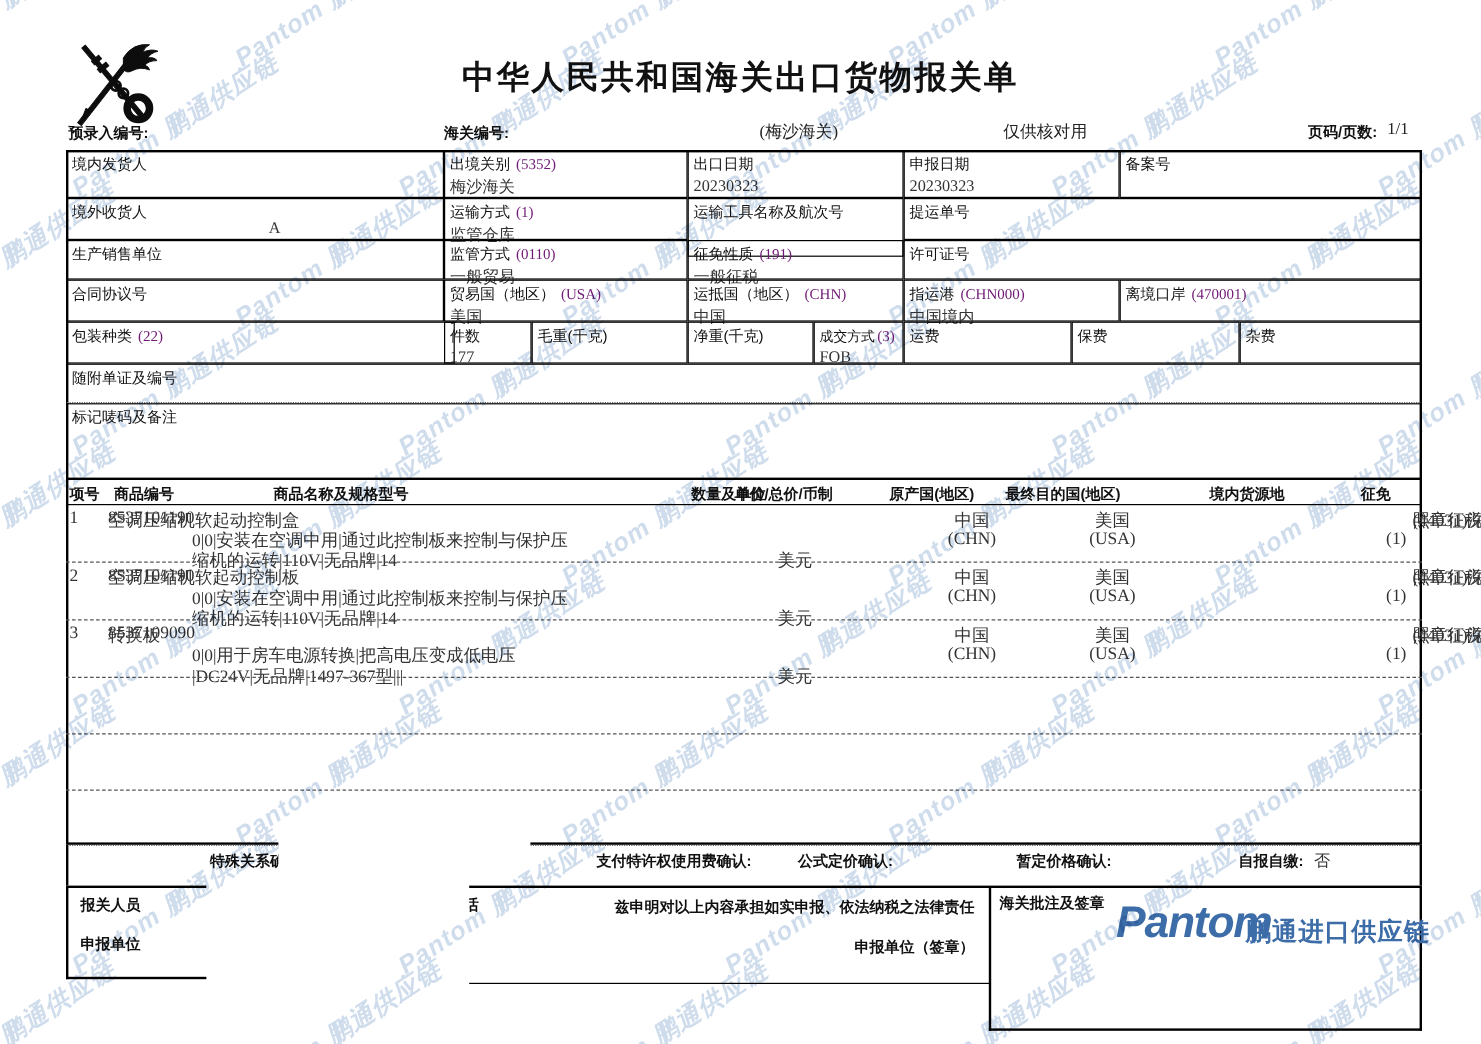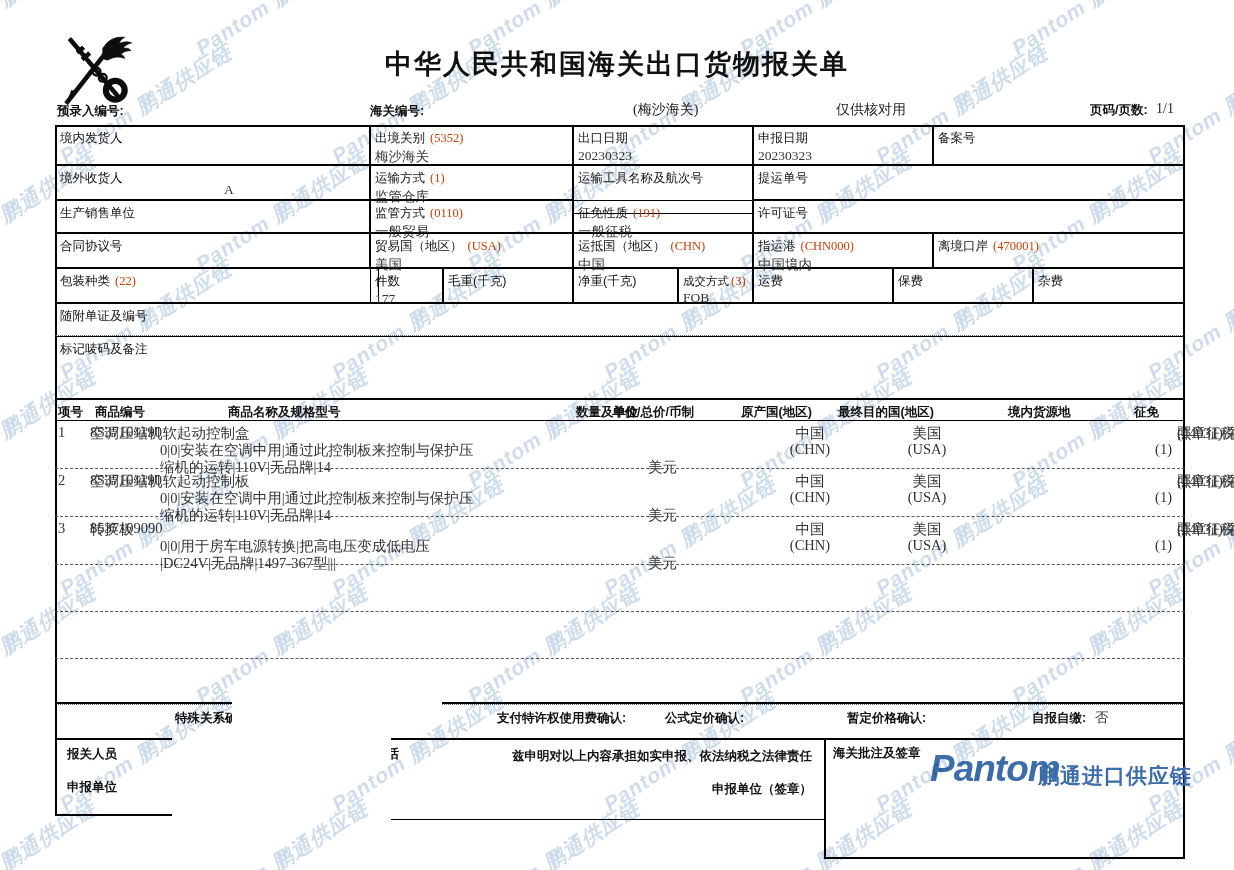--- a/index.html
+++ b/index.html
@@ -12,21 +12,21 @@
   .wm{position:absolute;transform:rotate(-33deg);font:italic bold 21px "Liberation Sans",sans-serif;
       color:#c3d4e8;white-space:nowrap;letter-spacing:1px;}
   
   .title{position:absolute;left:0;top:46px;width:1234px;text-align:center;
          font-size:27px;font-weight:bold;letter-spacing:2px;}
   .hlbl{position:absolute;font-size:12.5px;font-weight:bold;white-space:nowrap;}
   .hval{position:absolute;font-family:"Liberation Serif",serif;font-size:14px;color:#222;white-space:nowrap;}
   
   .cell{position:absolute;border:1px solid #000;box-sizing:border-box;padding:2px 4px;background:transparent;}
   .lbl{font-size:12.5px;font-weight:normal;white-space:nowrap;}
-  .code{font-family:"Liberation Serif",serif;font-size:12.5px;color:#c2410c;margin-left:5px;white-space:nowrap;}
+  .code{font-family:"Liberation Serif",serif;font-size:12.5px;color:#701a75;margin-left:5px;white-space:nowrap;}
   .val{font-family:"Liberation Serif",serif;font-size:13.5px;color:#333;margin-top:1px;white-space:nowrap;}
   .frame{position:absolute;border:2px solid #000;box-sizing:border-box;background:transparent;}
   .line{position:absolute;background:#000;}
   .dash{position:absolute;border-top:1px dashed #555;height:0;}
   .dot{position:absolute;border-top:1px dotted #666;height:0;}
   
   .ghead{position:absolute;font-size:12.5px;font-weight:bold;white-space:nowrap;}
   .item{position:absolute;left:0;top:0;width:1234px;height:48px;}
   .item span,.item div{position:absolute;font-family:"Liberation Serif",serif;
         font-size:14.5px;color:#333;white-space:nowrap;}

